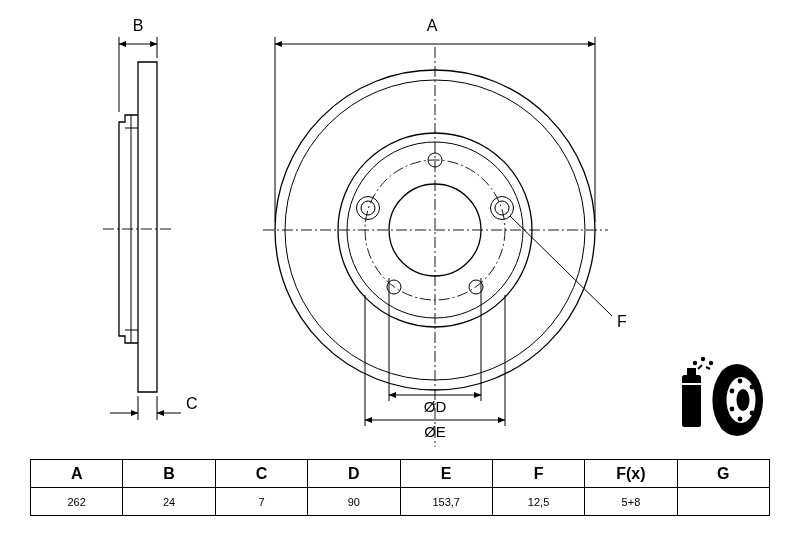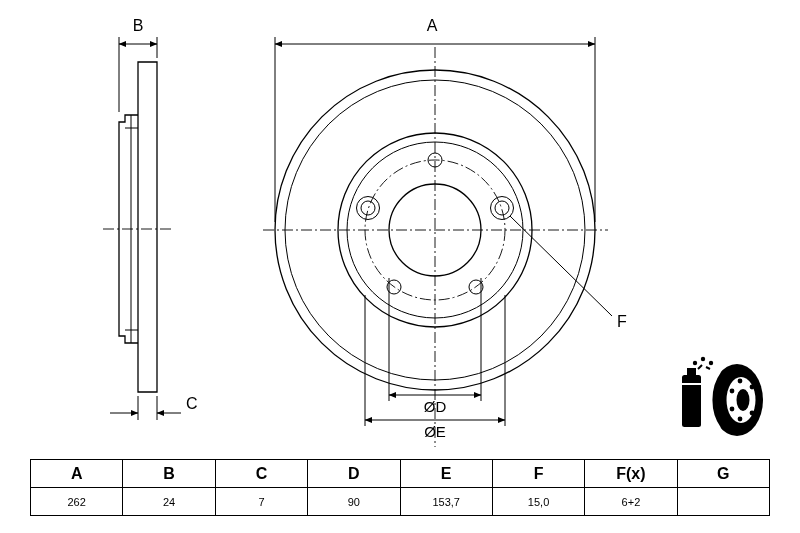--- a/index.html
+++ b/index.html
@@ -144,20 +144,20 @@
         <th>G</th>
       </tr>
     </thead>
     <tbody>
       <tr>
         <td>262</td>
         <td>24</td>
         <td>7</td>
         <td>90</td>
         <td>153,7</td>
-        <td>15,0</td>
-        <td>6+2</td>
+        <td>12,5</td>
+        <td>5+8</td>
         <td></td>
       </tr>
     </tbody>
   </table>
 
 </div>
 
 </body></html>

